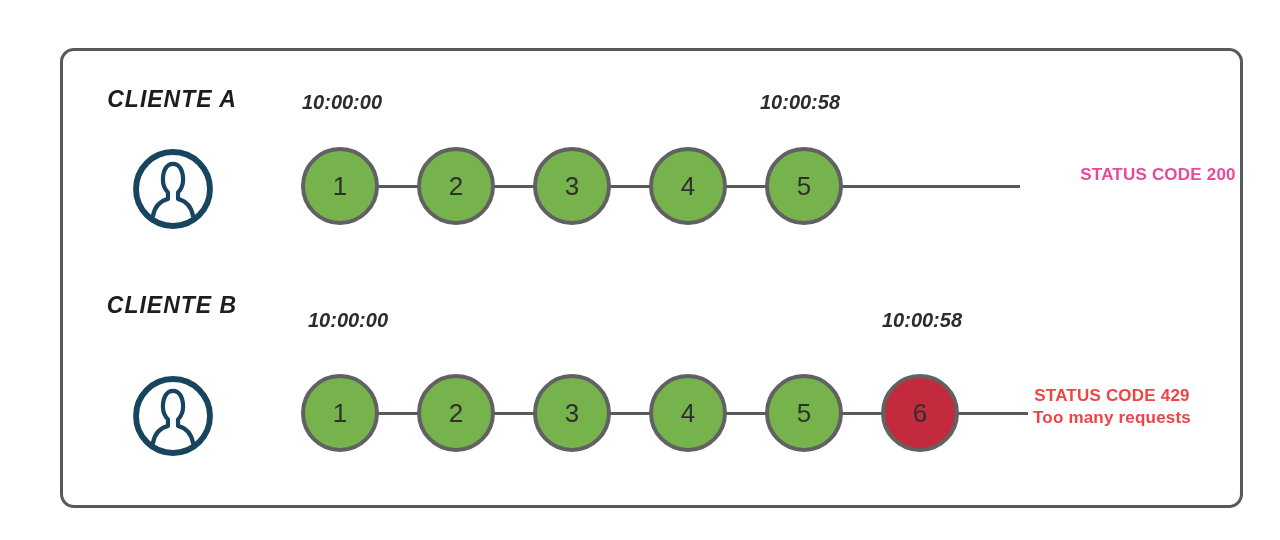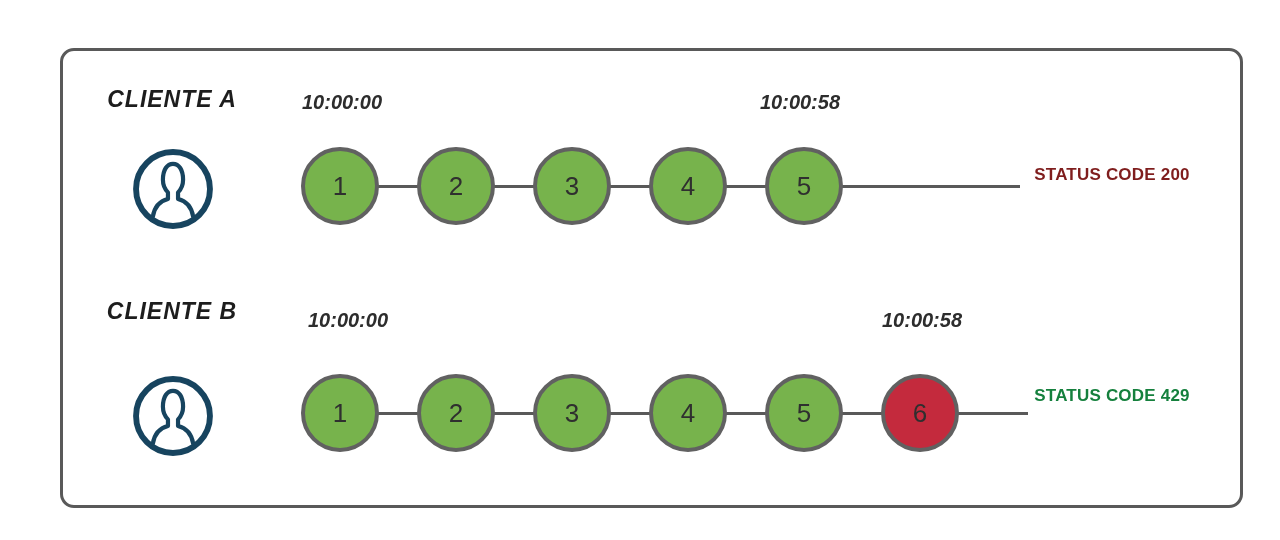--- a/index.html
+++ b/index.html
@@ -25,21 +25,21 @@
     position: absolute;
     width: 190px;
     text-align: center;
     font-size: 23px;
     font-weight: 700;
     font-style: italic;
     letter-spacing: 1px;
     color: #1d1d1d;
   }
   .label-a { left: 77px;  top: 78px; }
-  .label-b { left: 77px;  top: 290px; }
+  .label-b { left: 77px;  top: 284px; }
 
   .avatar {
     position: absolute;
     width: 84px; height: 84px;
   }
   .avatar-a { left: 131px; top: 139px; }
   .avatar-b { left: 131px; top: 366px; }
   .avatar svg { width: 100%; height: 100%; display: block; }
 
   .timestamp {
@@ -91,22 +91,22 @@
 
   .status {
     position: absolute;
     width: 180px;
     text-align: center;
     font-size: 17px;
     font-weight: 700;
     line-height: 22px;
     letter-spacing: 0.2px;
   }
-  .status-a { left: 1022px; top: 156px; color: #7f1d1d; }
-  .status-b { left: 1022px; top: 377px; color: #15803d; }
+  .status-a { left: 1068px; top: 156px; color: #ec4899; }
+  .status-b { left: 1022px; top: 377px; color: #ef4444; }
 </style>
 </head>
 <body>
 
 <div class="canvas">
   <div class="frame"></div>
 
   <div class="client-label label-a">CLIENTE A</div>
   <div class="avatar avatar-a">
     <svg viewBox="0 0 100 100" aria-hidden="true">
@@ -137,14 +137,15 @@
   <div class="timestamp ts-b-end">10:00:58</div>
   <div class="timeline-line line-b"></div>
   <div class="req-circle row-b-circle c1">1</div>
   <div class="req-circle row-b-circle c2">2</div>
   <div class="req-circle row-b-circle c3">3</div>
   <div class="req-circle row-b-circle c4">4</div>
   <div class="req-circle row-b-circle c5">5</div>
   <div class="req-circle blocked row-b-circle c6">6</div>
   <div class="status status-b">
     <div>STATUS CODE 429</div>
+    <div>Too many requests</div>
   </div>
 </div>
 
 </body></html>

